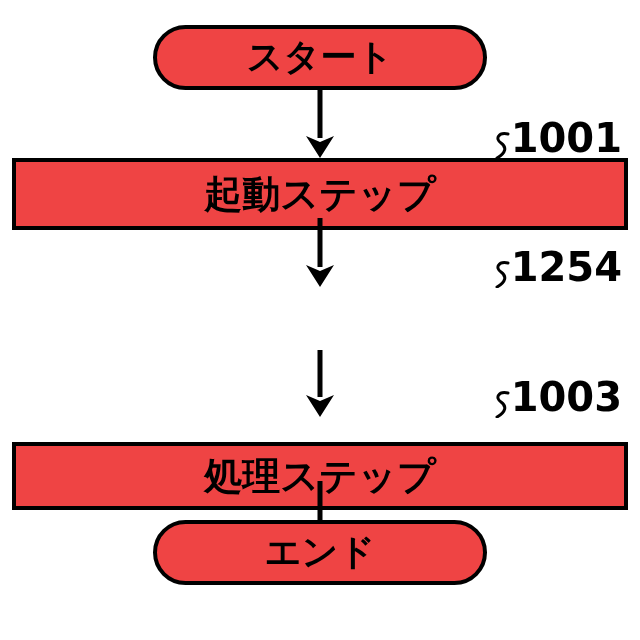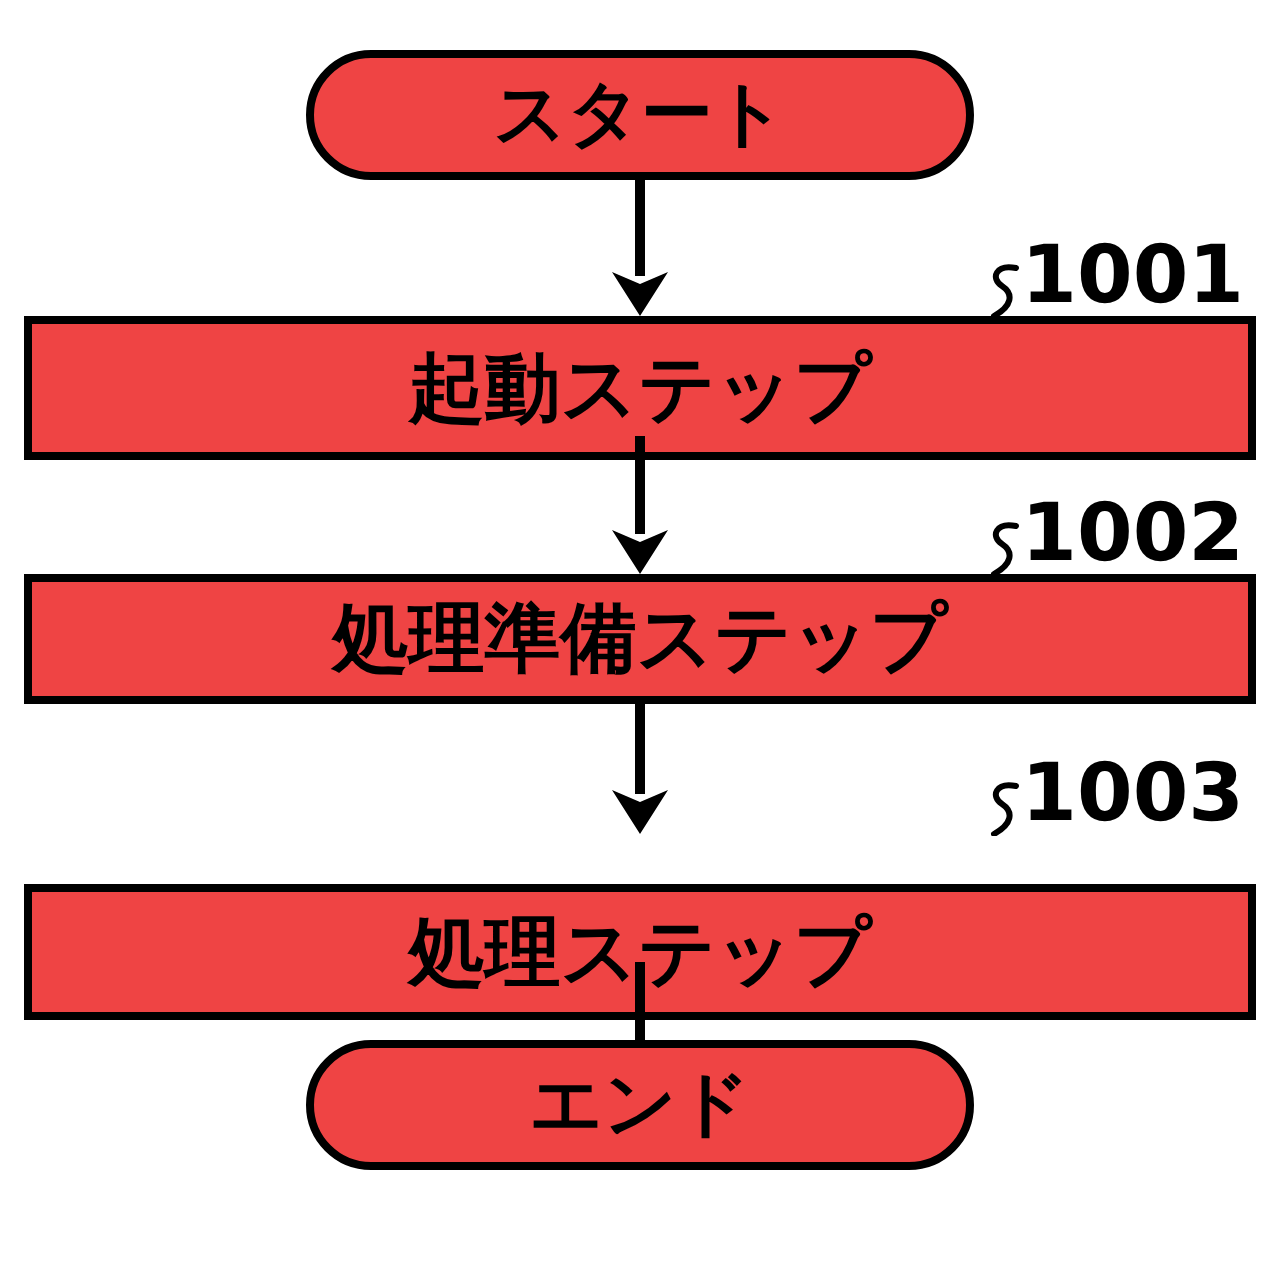--- a/index.html
+++ b/index.html
@@ -106,26 +106,23 @@
     <svg width="28" height="69" viewBox="0 0 28 69" xmlns="http://www.w3.org/2000/svg">
       <rect x="11.5" y="0" width="5" height="49" fill="#000000"></rect>
       <polygon points="0,47 14,53 28,47 14,69" fill="#000000"></polygon>
     </svg>
   </div>
 
   <div class="ref r2">
     <svg class="squiggle" width="18" height="28" viewBox="0 0 18 28" xmlns="http://www.w3.org/2000/svg">
       <path d="M 15 3 C 5 1 2 8 8 12 C 14 16 13 22 4 27" stroke="#000000" stroke-width="3" fill="none" stroke-linecap="round"></path>
     </svg>
-    <span class="num">1002</span>
+    <span class="num">1254</span>
   </div>
 
-  <div class="node process p2">
-    <span>処理準備ステップ</span>
-  </div>
 
   <div class="arrow a3">
     <svg width="28" height="67" viewBox="0 0 28 67" xmlns="http://www.w3.org/2000/svg">
       <rect x="11.5" y="0" width="5" height="47" fill="#000000"></rect>
       <polygon points="0,45 14,51 28,45 14,67" fill="#000000"></polygon>
     </svg>
   </div>
 
   <div class="ref r3">
     <svg class="squiggle" width="18" height="28" viewBox="0 0 18 28" xmlns="http://www.w3.org/2000/svg">

